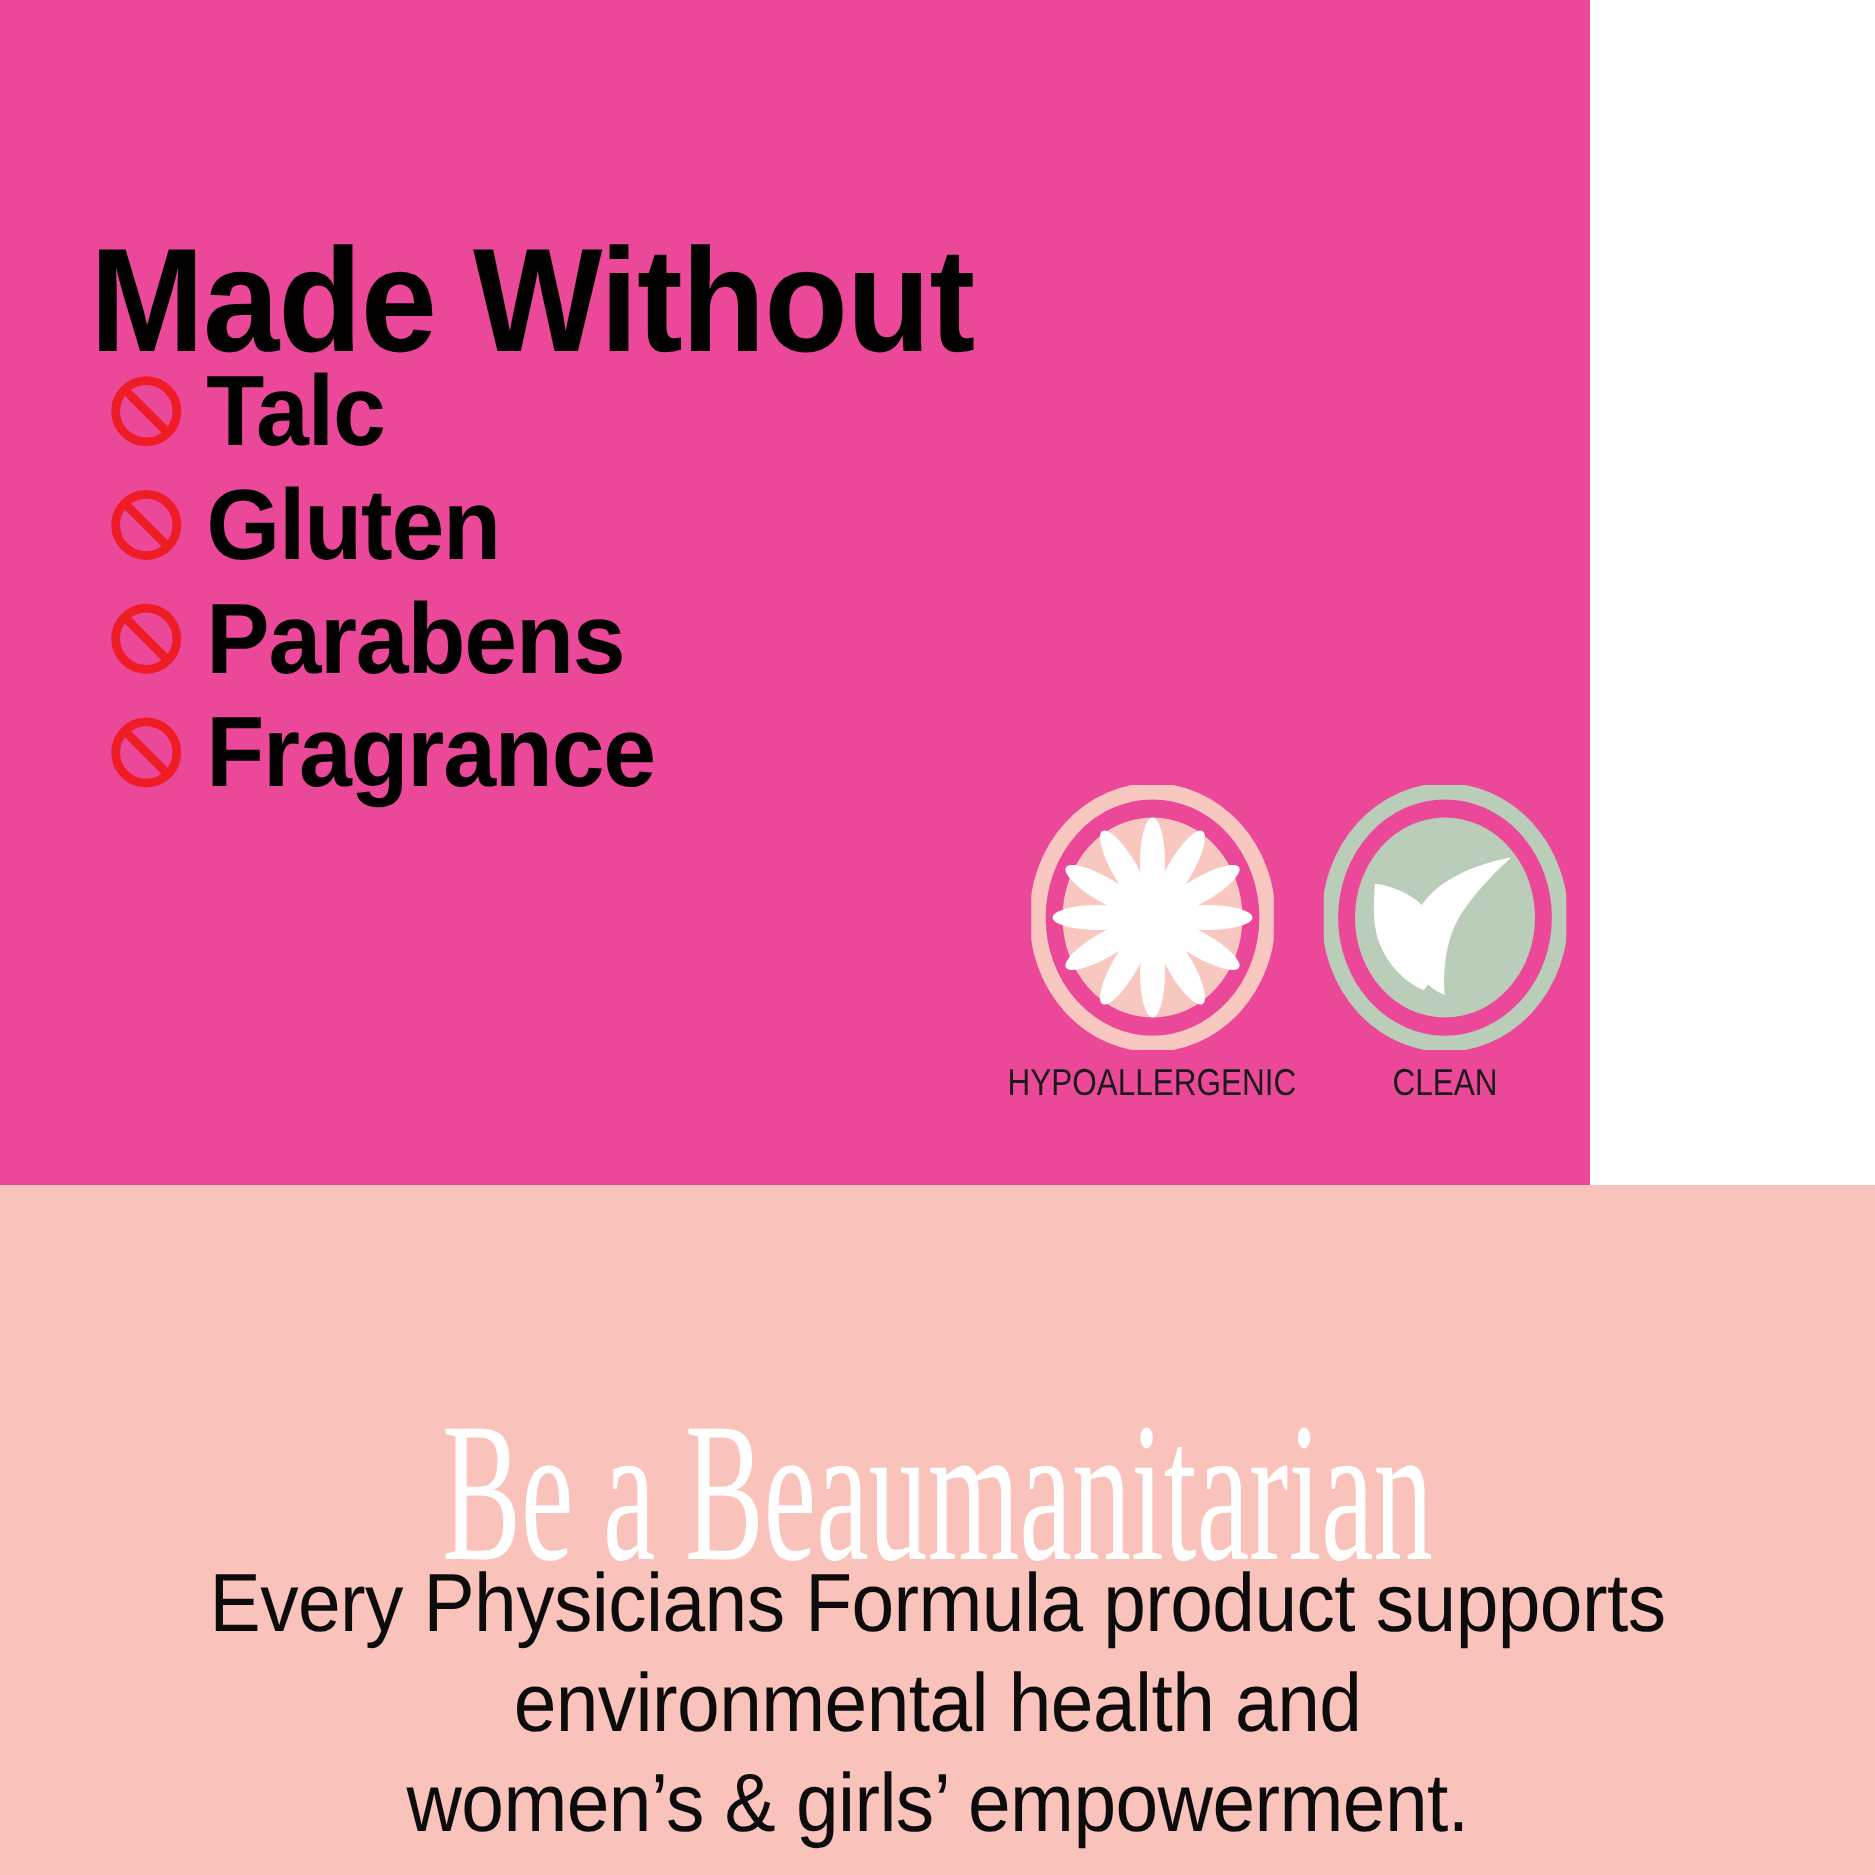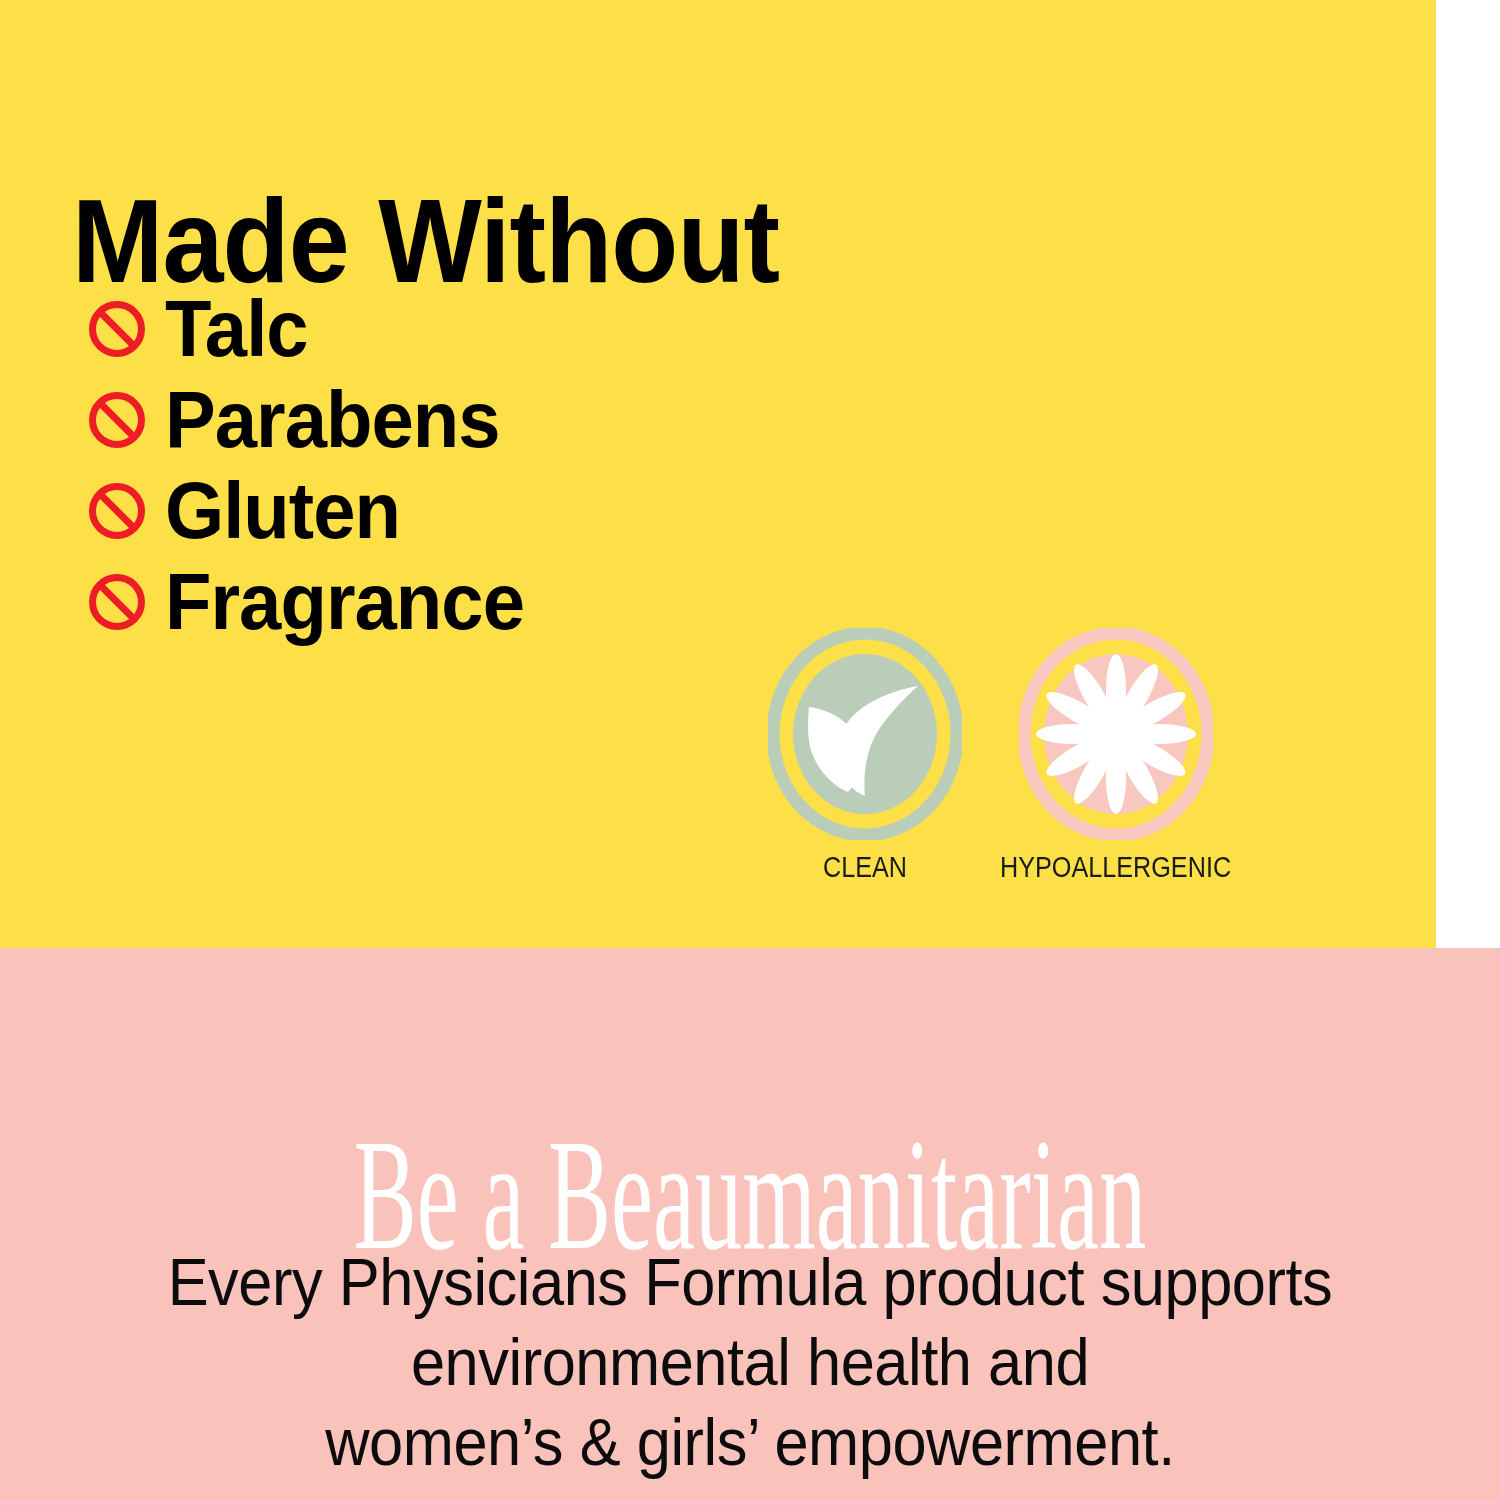--- a/index.html
+++ b/index.html
@@ -17,23 +17,23 @@
     width: 1500px;
     height: 1500px;
     overflow: hidden;
     background: #ffffff;
   }
 
   
   #top-section {
     position: absolute;
     left: 0; top: 0;
-    width: 1436px;
+    width: 1272px;
     height: 948px;
-    background: #fde047;
+    background: #ec4899;
   }
 
   #made-without-title {
     position: absolute;
     left: 72px;
     top: 103px;
     font-family: "Liberation Sans", sans-serif;
     font-weight: bold;
     font-size: 118px;
     line-height: 1.0;
@@ -172,60 +172,46 @@
         <span class="exclusion-label">Talc</span>
       </li>
 
       <li class="exclusion-row">
         <span class="no-icon">
           <svg viewBox="0 0 60 60" width="60" height="60" aria-hidden="true">
             <circle cx="30" cy="30" r="24.5" fill="none" stroke="#ee1c25" stroke-width="7"></circle>
             <line x1="13.5" y1="13.5" x2="46.5" y2="46.5" stroke="#ee1c25" stroke-width="7" stroke-linecap="butt"></line>
           </svg>
         </span>
+        <span class="exclusion-label">Gluten</span>
+      </li>
+
+      <li class="exclusion-row">
+        <span class="no-icon">
+          <svg viewBox="0 0 60 60" width="60" height="60" aria-hidden="true">
+            <circle cx="30" cy="30" r="24.5" fill="none" stroke="#ee1c25" stroke-width="7"></circle>
+            <line x1="13.5" y1="13.5" x2="46.5" y2="46.5" stroke="#ee1c25" stroke-width="7" stroke-linecap="butt"></line>
+          </svg>
+        </span>
         <span class="exclusion-label">Parabens</span>
       </li>
 
       <li class="exclusion-row">
         <span class="no-icon">
           <svg viewBox="0 0 60 60" width="60" height="60" aria-hidden="true">
             <circle cx="30" cy="30" r="24.5" fill="none" stroke="#ee1c25" stroke-width="7"></circle>
             <line x1="13.5" y1="13.5" x2="46.5" y2="46.5" stroke="#ee1c25" stroke-width="7" stroke-linecap="butt"></line>
           </svg>
         </span>
-        <span class="exclusion-label">Gluten</span>
-      </li>
-
-      <li class="exclusion-row">
-        <span class="no-icon">
-          <svg viewBox="0 0 60 60" width="60" height="60" aria-hidden="true">
-            <circle cx="30" cy="30" r="24.5" fill="none" stroke="#ee1c25" stroke-width="7"></circle>
-            <line x1="13.5" y1="13.5" x2="46.5" y2="46.5" stroke="#ee1c25" stroke-width="7" stroke-linecap="butt"></line>
-          </svg>
-        </span>
         <span class="exclusion-label">Fragrance</span>
       </li>
 
     </ul>
 
     <div id="badges">
-
-      <div class="badge" id="badge-clean">
-        <span class="badge-mark">
-          <svg viewBox="0 0 194 212" width="194" height="212" aria-hidden="true">
-            <ellipse cx="97" cy="106" rx="92" ry="101" fill="none" stroke="#bacdb8" stroke-width="13"></ellipse>
-            <ellipse cx="97" cy="106" rx="72" ry="80" fill="#bacdb8"></ellipse>
-
-            <path d="M150 58 C150 58 95 66 76 100 C59 130 76 160 97 168 C97 168 92 128 112 100 C128 77 150 58 150 58 Z" fill="#ffffff"></path>
-
-            <path d="M41 79 C41 79 73 82 86 106 C97 126 92 152 80 164 C62 157 44 136 41 113 C39 97 41 79 41 79 Z" fill="#ffffff"></path>
-          </svg>
-        </span>
-        <span class="badge-caption">CLEAN</span>
-      </div>
 
       <div class="badge" id="badge-hypo">
         <span class="badge-mark">
           <svg viewBox="0 0 194 212" width="194" height="212" aria-hidden="true">
             <ellipse cx="97" cy="106" rx="92" ry="101" fill="none" stroke="#f8c8c0" stroke-width="13"></ellipse>
             <ellipse cx="97" cy="106" rx="72" ry="80" fill="#f8c8c0"></ellipse>
             <g fill="#ffffff">
               <g transform="translate(97,106)">
                 <g>
                     <ellipse cx="0" cy="-44" rx="10" ry="36"></ellipse>
@@ -264,20 +250,34 @@
                     <ellipse cx="0" cy="-44" rx="10" ry="36"></ellipse>
                   </g>
                 <circle cx="0" cy="0" r="19"></circle>
               </g>
             </g>
           </svg>
         </span>
         <span class="badge-caption">HYPOALLERGENIC</span>
       </div>
 
+      <div class="badge" id="badge-clean">
+        <span class="badge-mark">
+          <svg viewBox="0 0 194 212" width="194" height="212" aria-hidden="true">
+            <ellipse cx="97" cy="106" rx="92" ry="101" fill="none" stroke="#bacdb8" stroke-width="13"></ellipse>
+            <ellipse cx="97" cy="106" rx="72" ry="80" fill="#bacdb8"></ellipse>
+
+            <path d="M150 58 C150 58 95 66 76 100 C59 130 76 160 97 168 C97 168 92 128 112 100 C128 77 150 58 150 58 Z" fill="#ffffff"></path>
+
+            <path d="M41 79 C41 79 73 82 86 106 C97 126 92 152 80 164 C62 157 44 136 41 113 C39 97 41 79 41 79 Z" fill="#ffffff"></path>
+          </svg>
+        </span>
+        <span class="badge-caption">CLEAN</span>
+      </div>
+
 
     </div>
   </section>
 
   <section id="pink-band"></section>
 
   <h2 id="beaumanitarian-title">Be a Beaumanitarian</h2>
 
   <p id="pink-paragraph">
     <span class="pline">Every Physicians Formula product supports</span>

